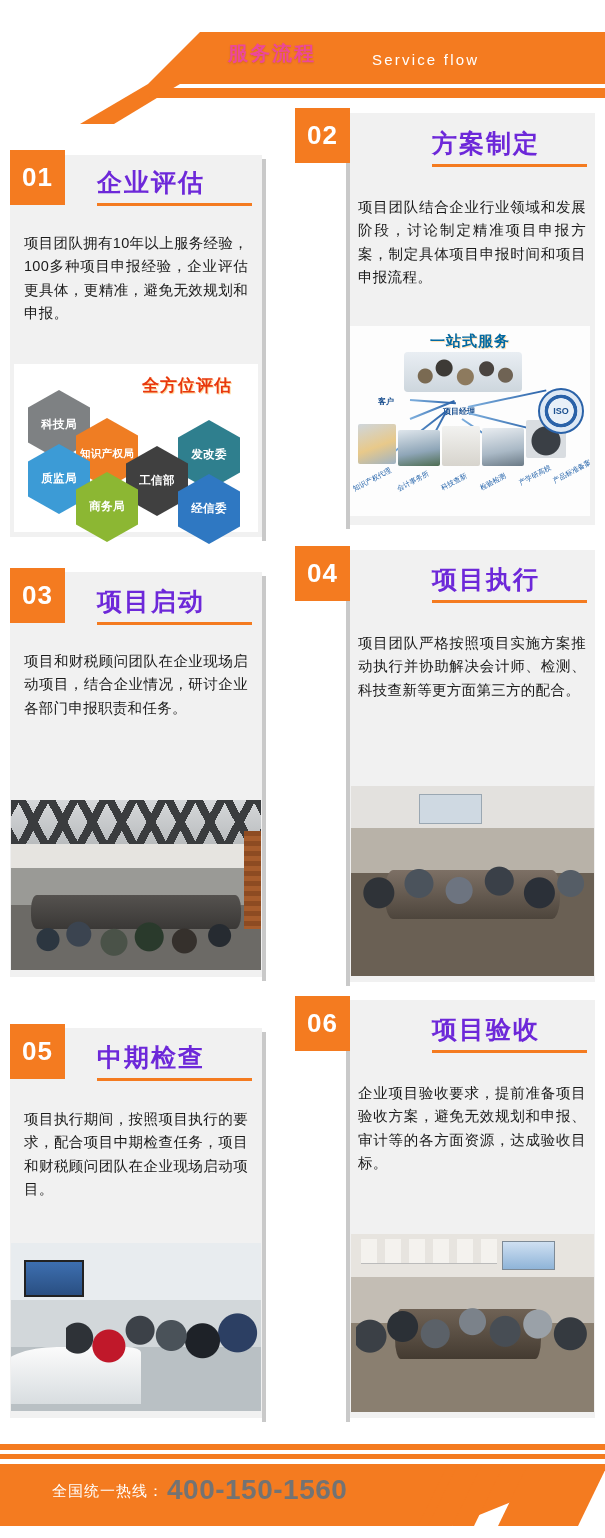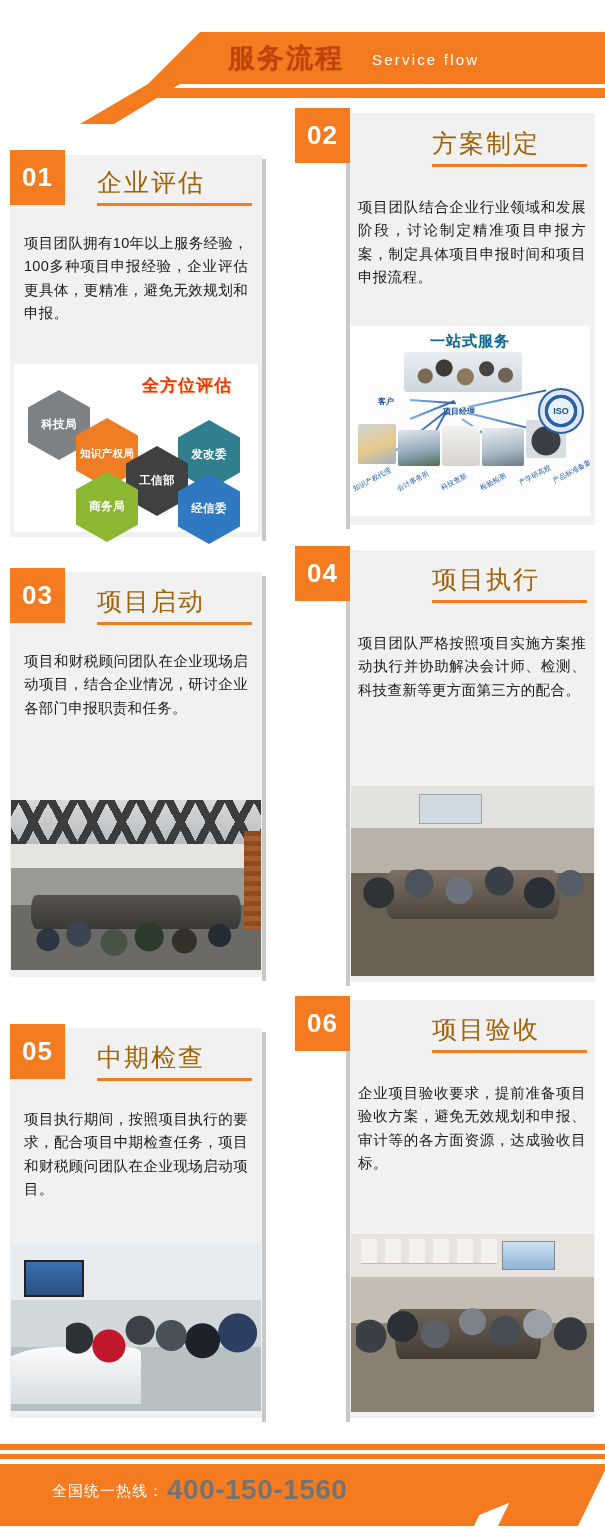--- a/index.html
+++ b/index.html
@@ -22,21 +22,21 @@
     background:#F47B20;
     clip-path: polygon(159px 0, 605px 0, 605px 10px, 148px 10px);
   }
   .hdr-tail {
     position:absolute; left:80px; top:84px; width:130px; height:40px;
     background:#F47B20;
     clip-path: polygon(68px 0, 100px 0, 34px 40px, 0px 40px);
   }
   .hdr-title {
     position:absolute; left:228px; top:40px;
-    color:#c2410c; font-size:27px; font-weight:bold;
+    color:#ec4899; font-size:20px; font-weight:bold;
     letter-spacing:2px;
     text-shadow:0 1px 2px rgba(0,0,0,.12);
   }
   .hdr-sub {
     position:absolute; left:372px; top:51px;
     color:#ffffff; font-size:15px; letter-spacing:2.2px;
   }
 
   
   .card { position:absolute; background:#F1F1F1; }
@@ -53,21 +53,21 @@
   .badge {
     position:absolute; width:55px; height:55px;
     background:#F47B20; color:#fff;
     font-size:26px; font-weight:bold;
     display:flex; align-items:center; justify-content:center;
     letter-spacing:1px; z-index:5;
   }
 
   .card-title {
     position:absolute;
-    color:#a16207; font-size:25px; font-weight:normal;
+    color:#6d28d9; font-size:25px; font-weight:bold;
     letter-spacing:2px;
   }
   .card-title-rule {
     position:absolute; height:3px; background:#F47B20;
   }
   .card-body {
     position:absolute;
     color:#1a1a1a; font-size:14.5px; line-height:1.62;
     letter-spacing:.3px; text-align:justify;
   }
@@ -290,20 +290,23 @@
 <div class="hexwrap" style="left:14px; top:364px; width:244px; height:168px; background:#ffffff;">
   <div class="hex-title" style="left:84px; top:10px;margin-left:44px;">全方位评估</div>
   <div class="hex" style="left:14px; top:26px; background:#7e8183;">
     <span>科技局</span>
   </div>
   <div class="hex small-t" style="left:62px; top:54px; background:#ef7d23;">
     <span>知识产权局</span>
   </div>
   <div class="hex" style="left:164px; top:56px; background:#2f7f8e;">
     <span>发改委</span>
+  </div>
+  <div class="hex" style="left:14px; top:80px; background:#3c9bd6;">
+    <span>质监局</span>
   </div>
   <div class="hex" style="left:112px; top:82px; background:#404040;">
     <span>工信部</span>
   </div>
   <div class="hex" style="left:62px; top:108px; background:#8cb733;">
     <span>商务局</span>
   </div>
   <div class="hex" style="left:164px; top:110px; background:#2f78c2;">
     <span>经信委</span>
   </div>

